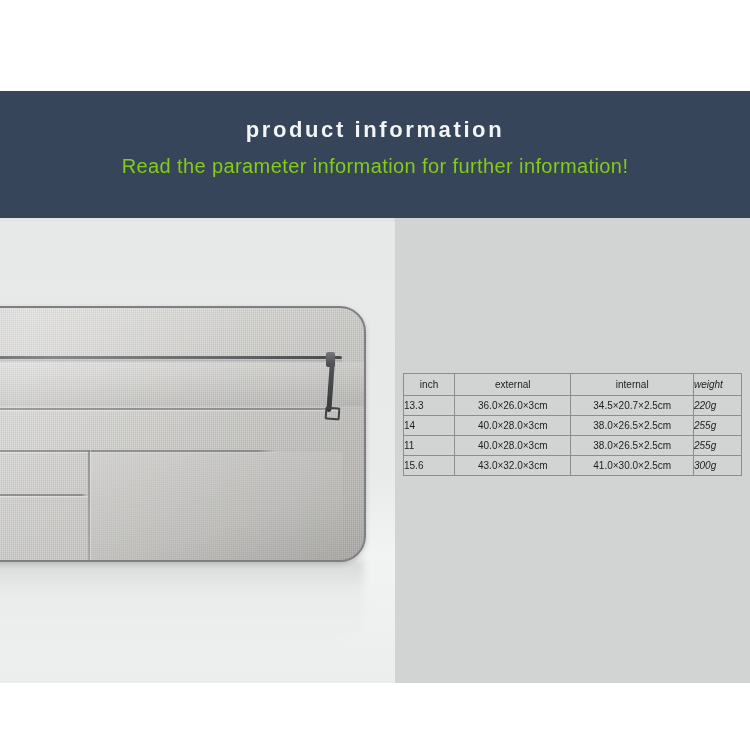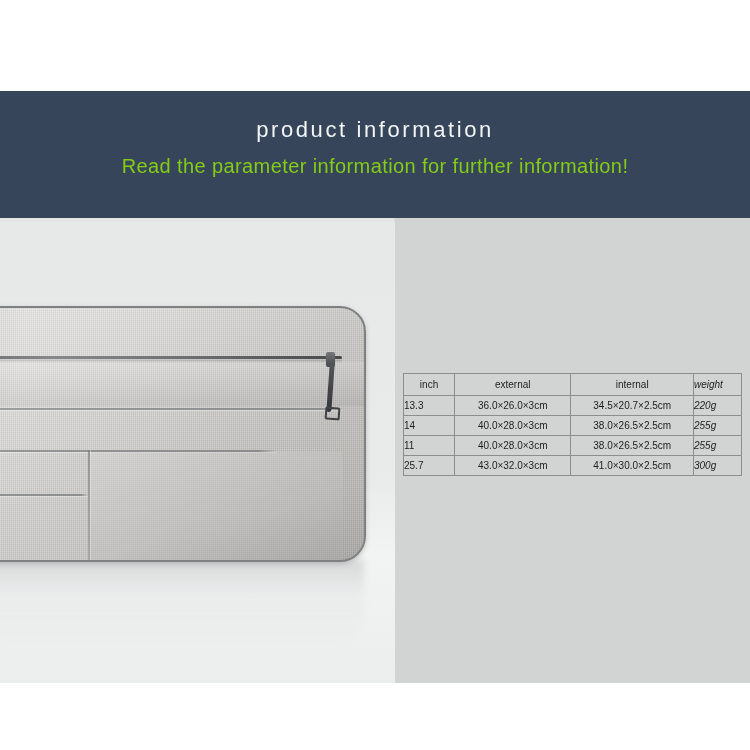--- a/index.html
+++ b/index.html
@@ -33,21 +33,21 @@
     box-sizing: border-box;
   }
   .banner-title {
     position: absolute;
     left: 0; right: 0;
     top: 26px;
     text-align: center;
     color: #f2f4f6;
     font-size: 22px;
     letter-spacing: 2.6px;
-    font-weight: 400;
+    font-weight: 700;
     white-space: nowrap;
   }
   .banner-subtitle {
     position: absolute;
     left: 0; right: 0;
     top: 64px;
     text-align: center;
     color: #84cc16;
     font-size: 20px;
     letter-spacing: 0.4px;
@@ -311,21 +311,21 @@
         <td class="col-int">38.0×26.5×2.5cm</td>
         <td class="col-wt">255g</td>
       </tr>
       <tr>
         <td class="col-inch">11</td>
         <td class="col-ext">40.0×28.0×3cm</td>
         <td class="col-int">38.0×26.5×2.5cm</td>
         <td class="col-wt">255g</td>
       </tr>
       <tr>
-        <td class="col-inch">25.7</td>
+        <td class="col-inch">15.6</td>
         <td class="col-ext">43.0×32.0×3cm</td>
         <td class="col-int">41.0×30.0×2.5cm</td>
         <td class="col-wt">300g</td>
       </tr>
     </tbody>
   </table>
 
 </div>
 
 </body></html>

